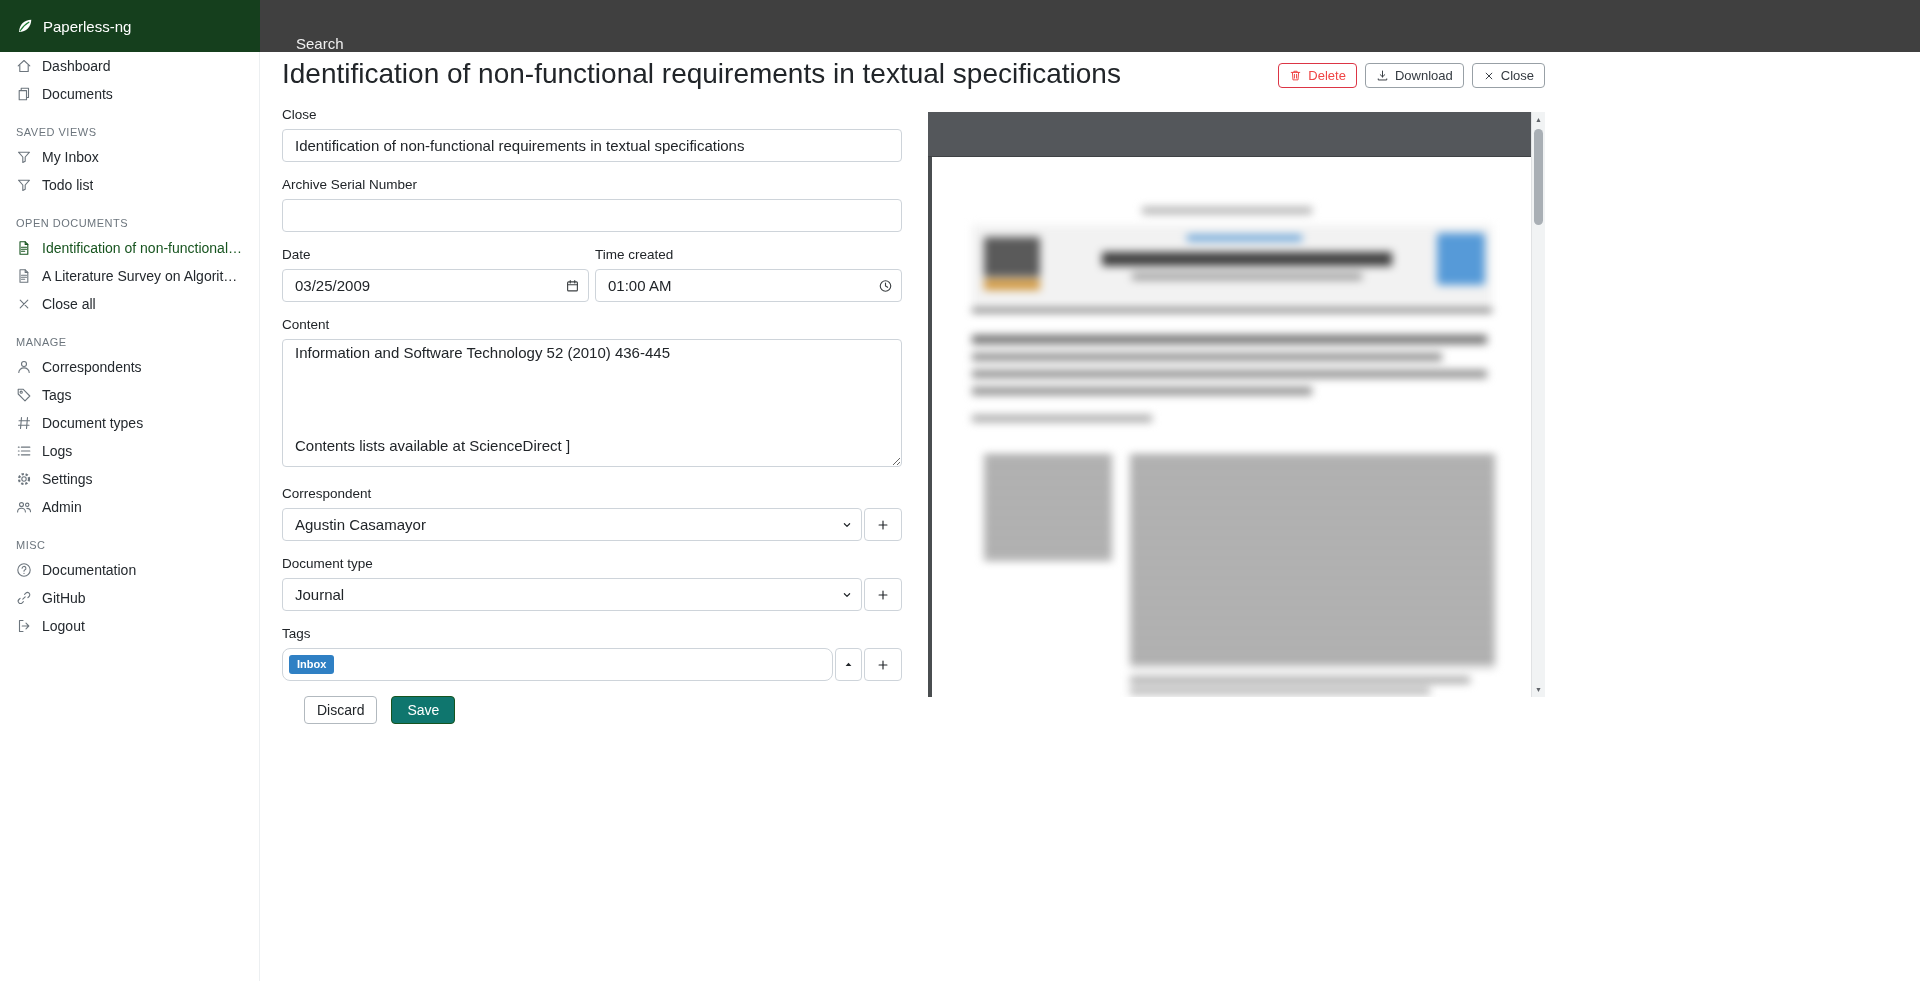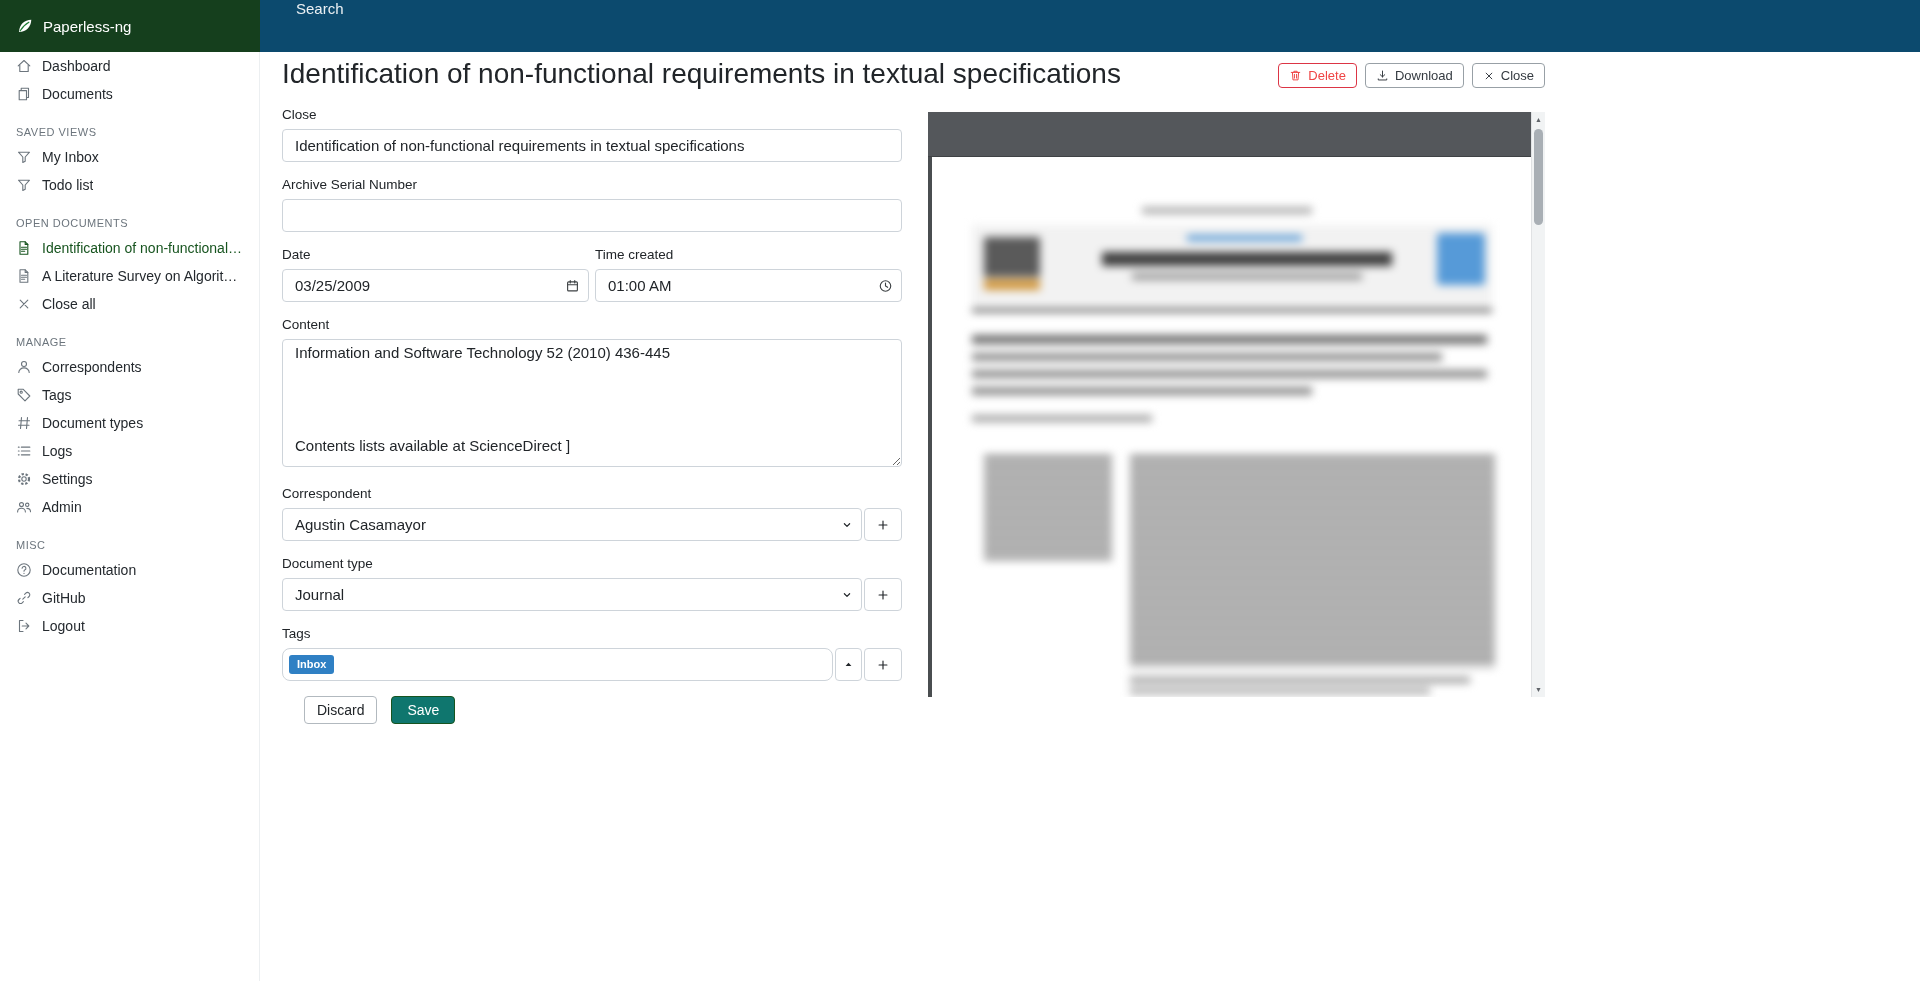--- a/index.html
+++ b/index.html
@@ -3,21 +3,21 @@
 <meta charset="utf-8">
 <style>
   * { box-sizing: border-box; margin: 0; padding: 0; }
   html, body { width: 1920px; height: 981px; overflow: hidden; background: #fff;
     font-family: "Liberation Sans", "DejaVu Sans", sans-serif; color: #212529; }
 
   
   .topbar { position: fixed; top: 0; left: 0; right: 0; height: 52px; display: flex; z-index: 30; }
   .brand { width: 260px; background: #153f1d; color: #fff; display: flex; align-items: center;
     gap: 9px; padding: 0 16px; font-size: 15px; }
-  .searchbar { flex: 1; background: #0c4a6e; display: flex; align-items: flex-start; padding-left: 36px; }
+  .searchbar { flex: 1; background: #404040; display: flex; align-items: flex-end; padding-left: 36px; }
   .searchbar input { background: transparent; border: none; outline: none; color: #fff;
     font-size: 15px; width: 60%; font-family: inherit; }
   .searchbar input::placeholder { color: rgba(255,255,255,0.92); opacity: 1; }
 
   
   .sidebar { position: fixed; top: 40px; left: 0; bottom: 0; width: 260px; background: #fff;
     border-right: 1px solid #eceff1; padding-top: 12px; overflow: hidden; z-index: 20; }
   .nav-item { display: flex; align-items: center; gap: 10px; padding: 6px 16px; font-size: 14px;
     color: #24292e; cursor: pointer; text-decoration: none; }
   .nav-item .ic { color: #6c757d; }

